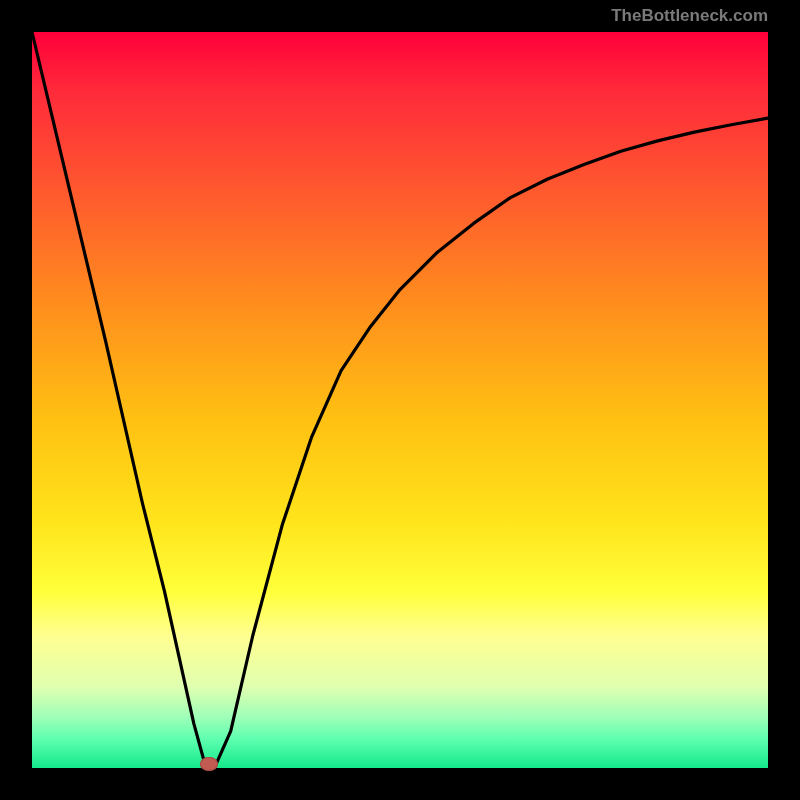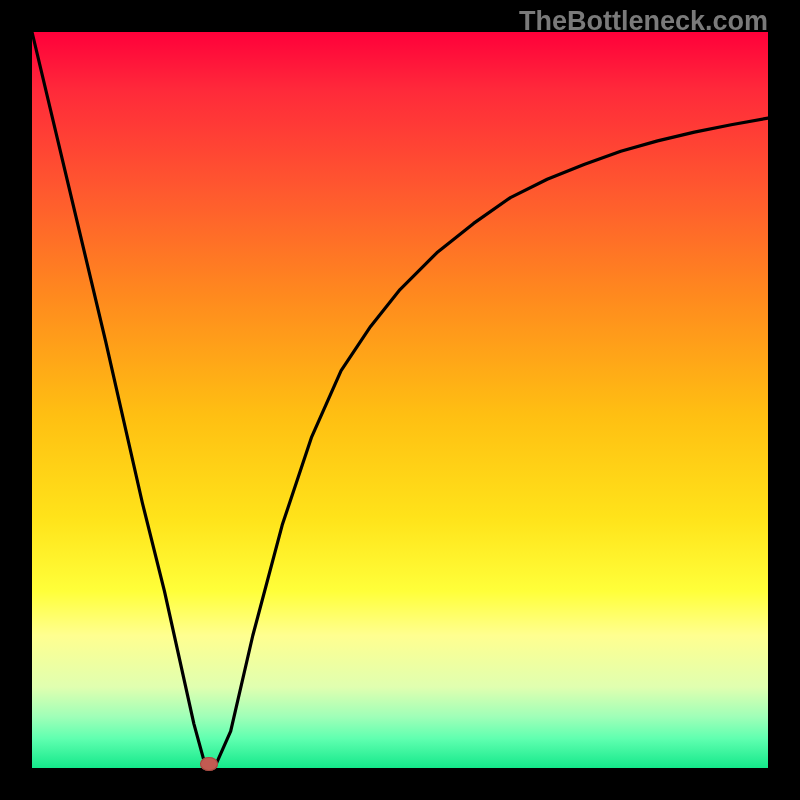--- a/index.html
+++ b/index.html
@@ -54,20 +54,20 @@
     border-radius: 50%;
     
   }
 </style>
 </head>
 <body>
 
 <div class="frame">
   <div class="plot-area" style="left: 32px; top: 32px; width: 736px; height: 736px;"></div>
 
-  <div class="watermark" style="right: 32px; top: 6px; font-size: 27px; margin-left: 40px;">TheBottleneck.com</div>
+  <div class="watermark" style="right: 32px; top: 6px; font-size: 17px; margin-left: 40px;">TheBottleneck.com</div>
 
   <svg class="curve" width="800" height="800">
     <path fill="none" stroke="#000000" stroke-width="3.2" stroke-linejoin="round" stroke-linecap="round" d="M32.0 32.0 L68.8 186.6 L105.6 341.1 L142.4 503.0 L164.5 591.4 L179.2 657.6 L193.9 723.8 L205.0 764.3 L216.0 764.3 L230.7 731.2 L252.8 635.5 L282.2 525.1 L311.7 436.8 L341.1 370.6 L370.6 326.4 L400.0 289.6 L436.8 252.8 L473.6 223.4 L510.4 197.6 L547.2 179.2 L584.0 164.5 L620.8 151.2 L657.6 140.9 L694.4 132.1 L731.2 124.7 L768.0 118.1"></path>
   </svg>
 
   <div class="marker" style="left: 199.64px; top: 757.32px; width: 18px; height: 14px; background: rgb(194, 91, 82); box-shadow: rgb(164, 74, 66) 0px 0px 0px 1px inset;"></div>
 </div>
 
 </body></html>

